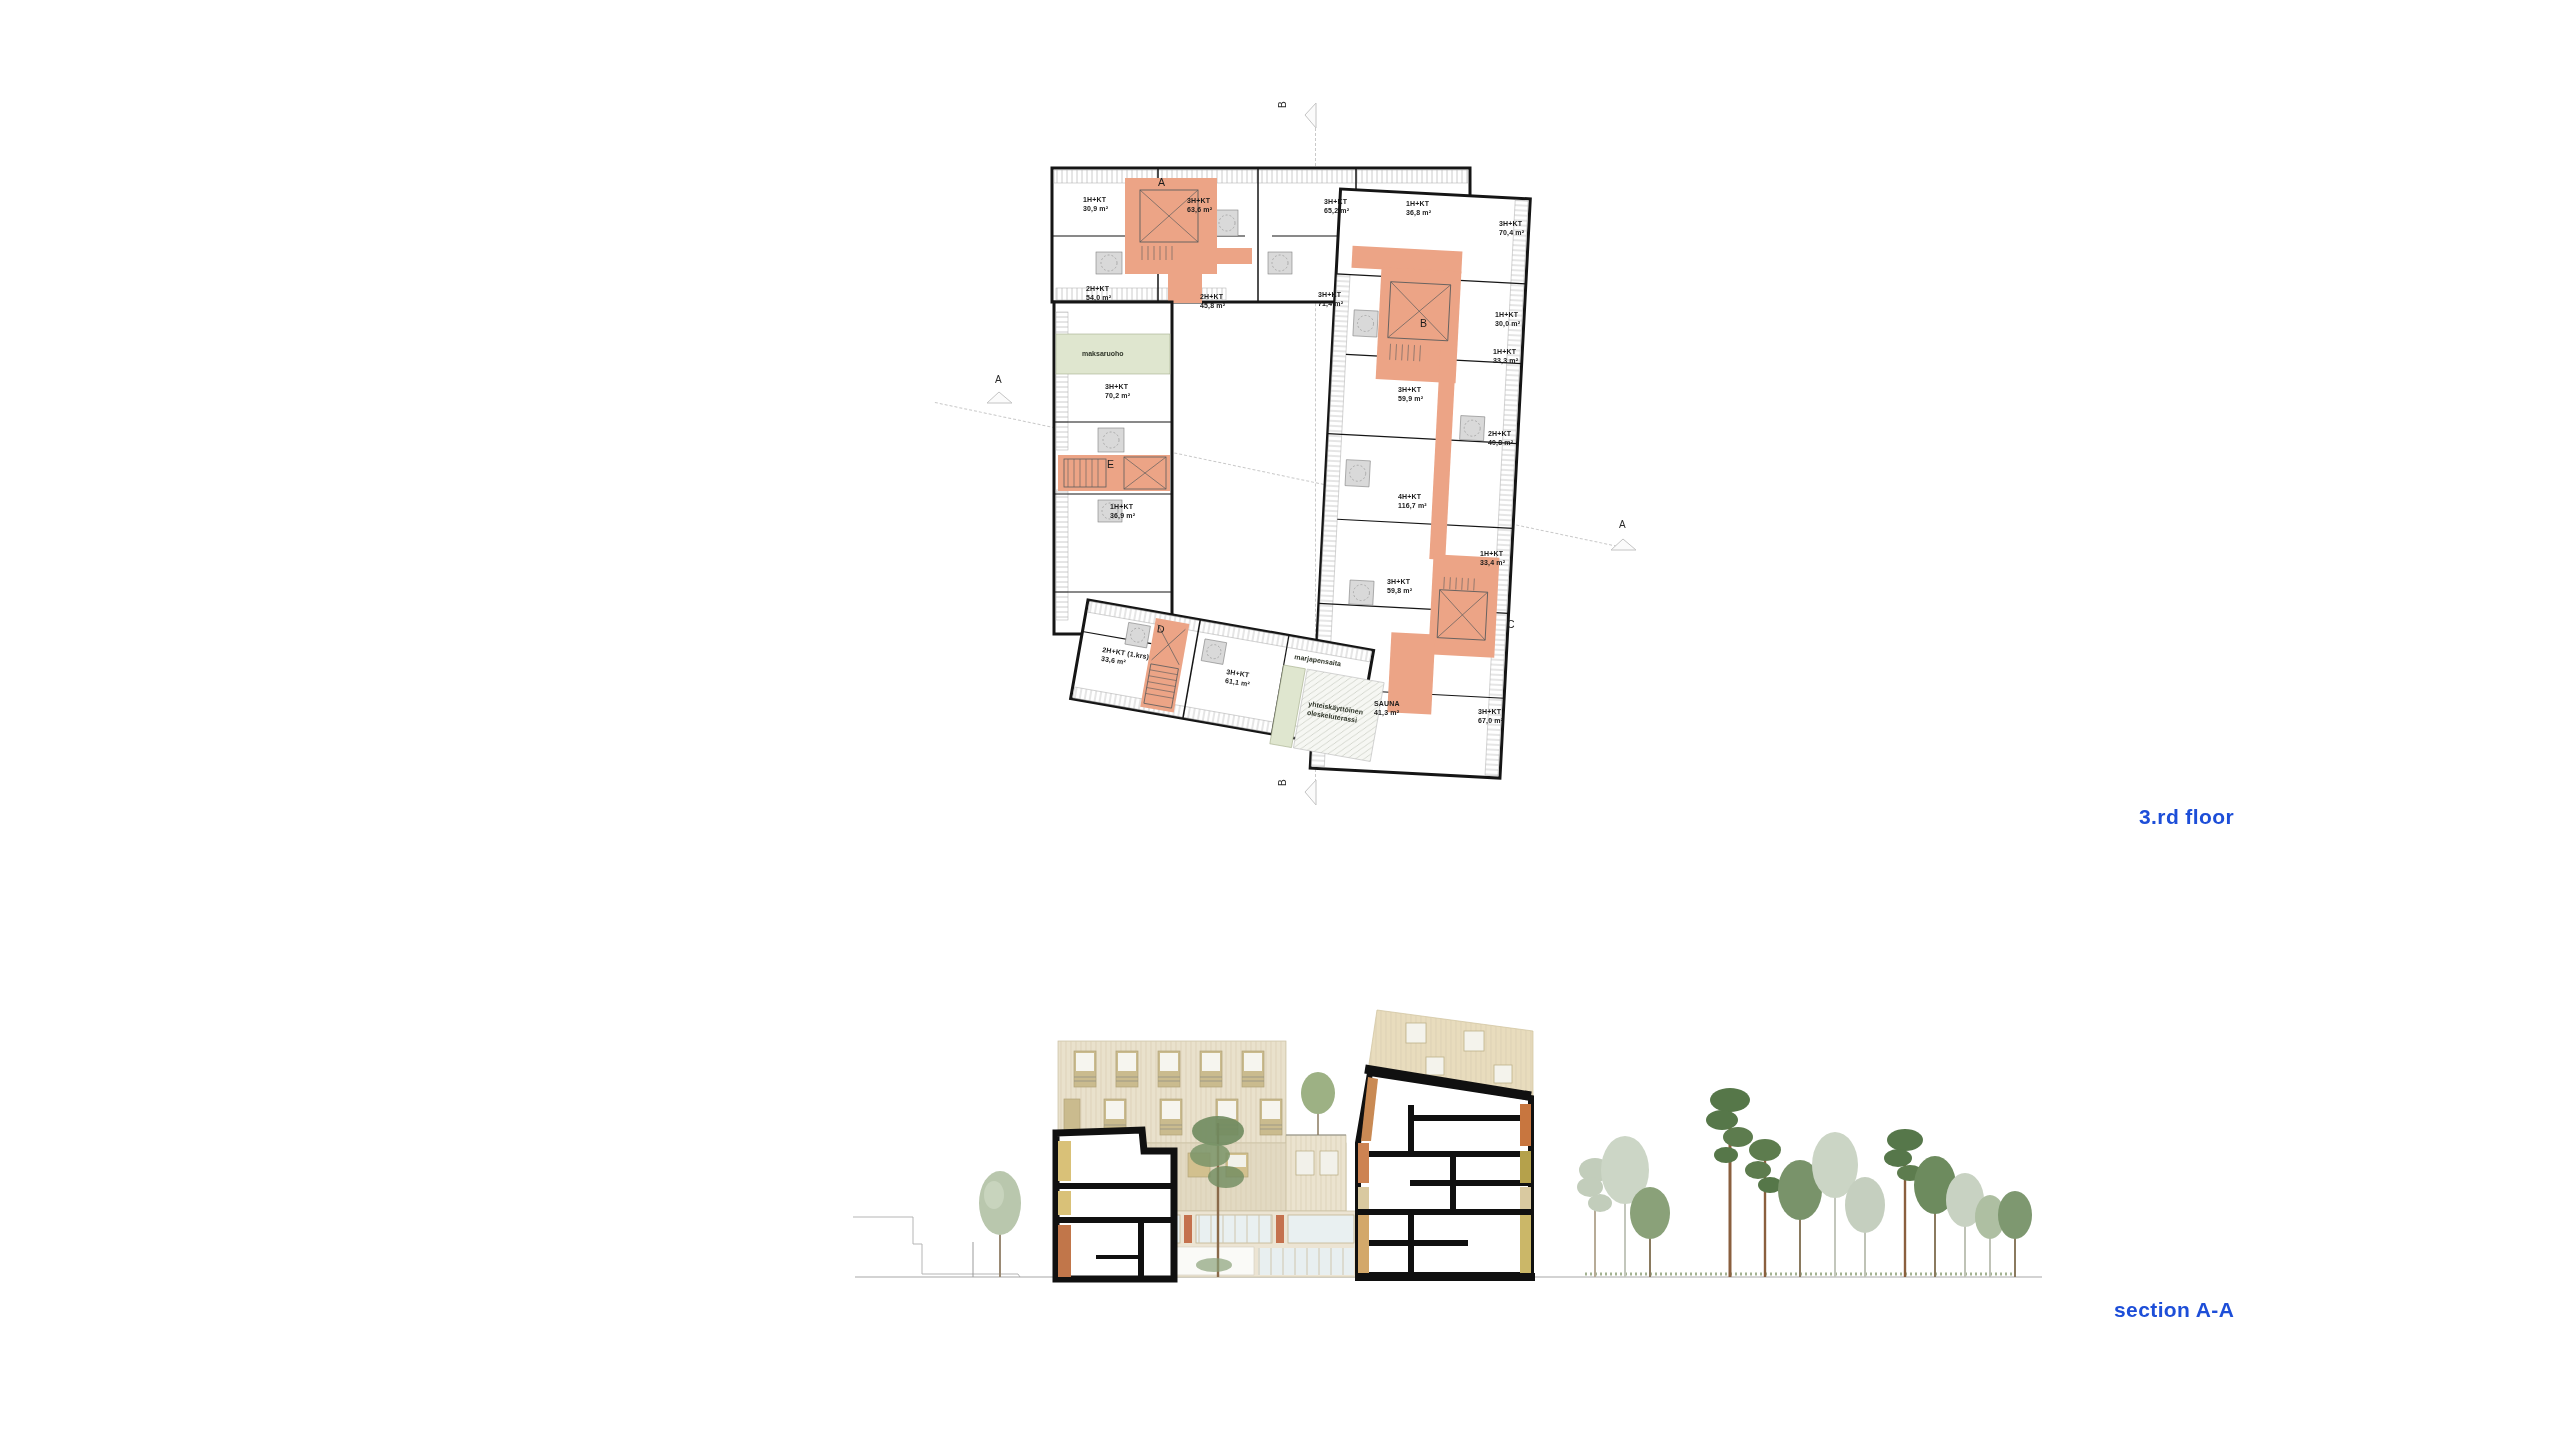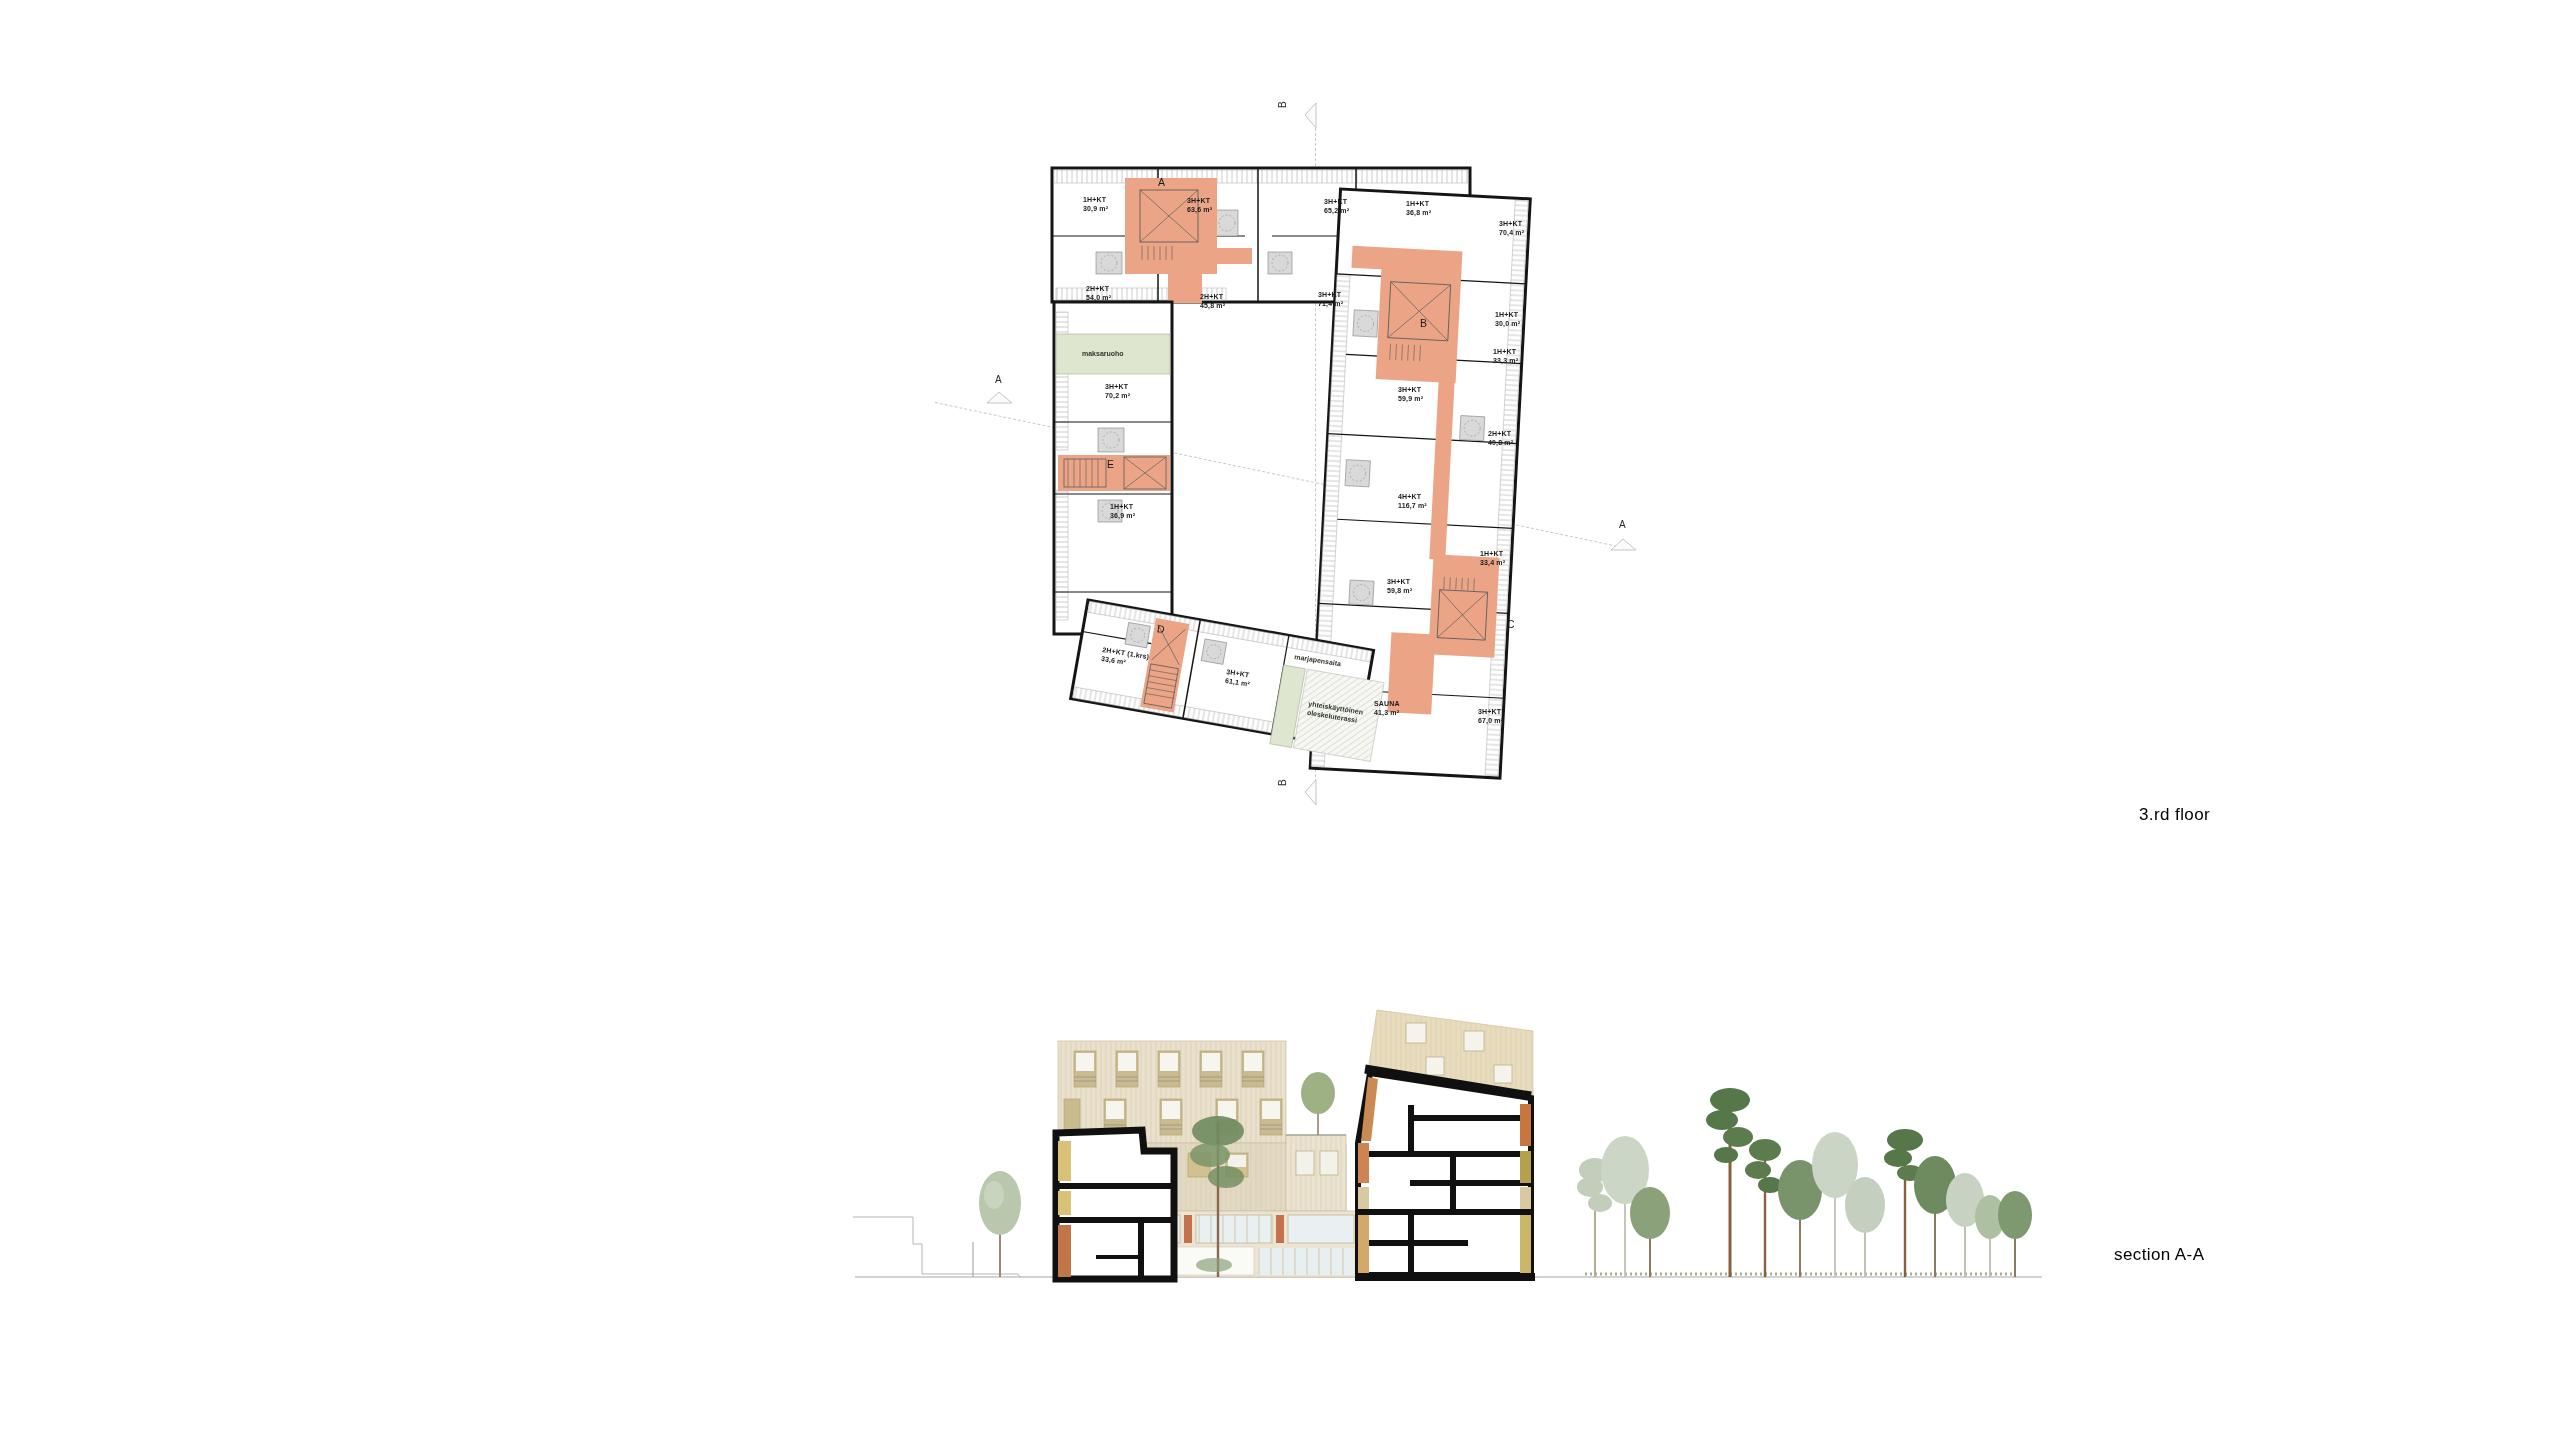--- a/index.html
+++ b/index.html
@@ -6,21 +6,21 @@
   body{
     width:2560px;height:1440px;position:relative;background:#ffffff;
     font-family:"Liberation Sans", sans-serif;overflow:hidden;
   }
   .layer{position:absolute;}
   .lbl{position:absolute;white-space:pre-line;transform-origin:left top;}
   .lbl.unit{font-size:7px;line-height:8.8px;font-weight:700;color:#1b1b1b;letter-spacing:.15px;}
   .lbl.stair{font-size:10.5px;font-weight:500;color:#1b1b1b;}
   .lbl.green{font-size:7px;line-height:8.8px;font-weight:700;color:#30362a;}
   .lbl.marker{font-size:10px;font-weight:500;color:#2a2a2a;}
-  .title{position:absolute;font-size:17px;font-weight:400;color:#000000;letter-spacing:.4px;}
+  .title{position:absolute;font-size:21px;font-weight:700;color:#1d4ed8;letter-spacing:.4px;}
   .dash-a{position:absolute;left:935px;top:402px;width:702px;height:0;
           border-top:1px dashed #c9c9c9;transform:rotate(11.9deg);transform-origin:left top;}
   .dash-b{position:absolute;left:1315px;top:128px;width:0;height:674px;border-left:1px dashed #c9c9c9;}
 </style>
 </head>
 <body>
 
 <div class="dash-a"></div>
 <div class="dash-b"></div>
 
@@ -505,13 +505,13 @@
     <div class="lbl stair" style="left: 1507px; top: 618px;">C</div>
     <div class="lbl stair" style="left: 1158px; top: 622px; transform: rotate(9deg);">D</div>
     <div class="lbl stair" style="left: 1107px; top: 458px;">E</div>
     <div class="lbl marker" style="left: 995px; top: 374px;">A</div>
     <div class="lbl marker" style="left: 1619px; top: 519px;">A</div>
     <div class="lbl marker" style="left: 1277px; top: 108px; transform: rotate(-90deg);">B</div>
     <div class="lbl marker" style="left: 1277px; top: 786px; transform: rotate(-90deg);">B</div>
   </div>
 
 <div class="title" style="left:2139px;top:805px">3.rd floor</div>
-<div class="title" style="left:2114px;top:1245px">section A-A</div>
+<div class="title" style="left:2114px;top:1298px">section A-A</div>
 
 </body></html>

